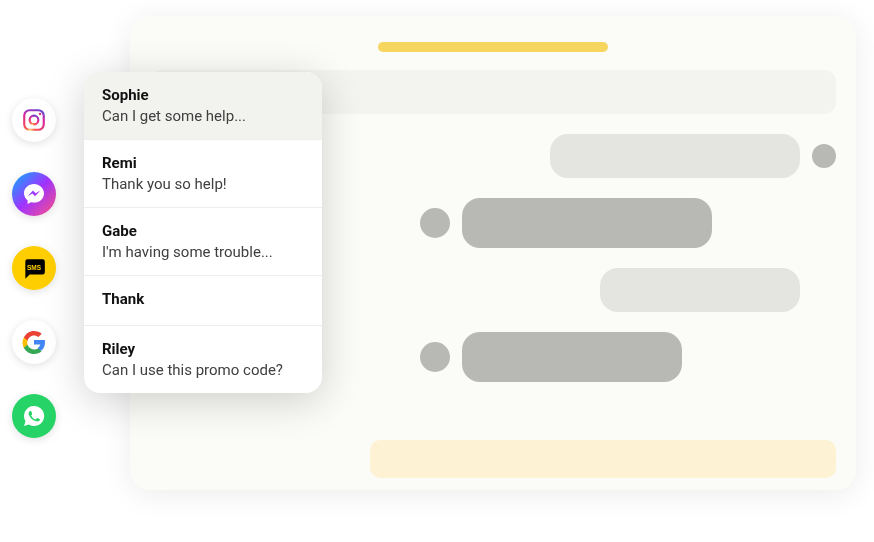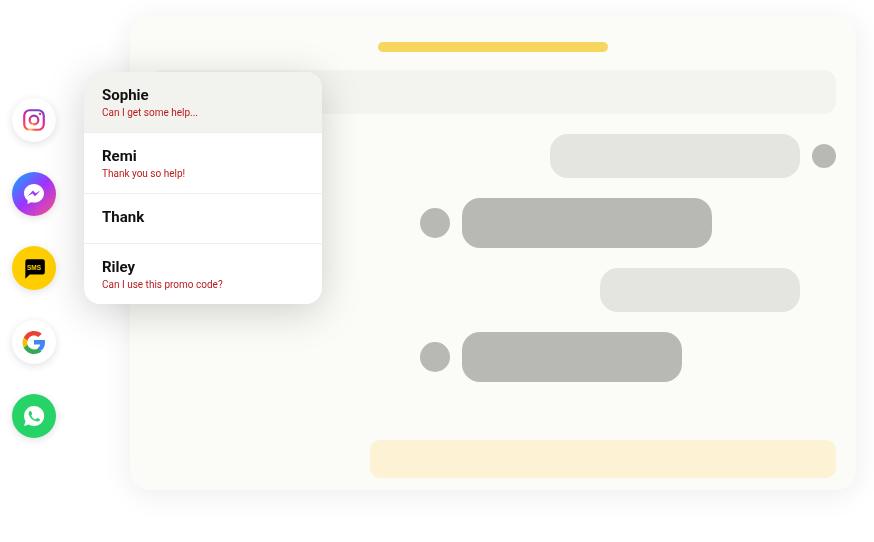--- a/index.html
+++ b/index.html
@@ -121,22 +121,22 @@
     .conv-item.active {
       background: #f2f2ef;
     }
     .conv-name {
       font-weight: 700;
       font-size: 15px;
       color: #111;
       margin-bottom: 3px;
     }
     .conv-preview {
-      font-size: 10px;
-      color: #b91c1c;
+      font-size: 15px;
+      color: #404040;
       white-space: nowrap;
       overflow: hidden;
       text-overflow: ellipsis;
     }
   </style>
 </head>
 <body>
 
 <div class="main-panel">
   <div class="header-row">
@@ -212,19 +212,23 @@
 <div class="conv-list">
   <div class="conv-item active">
     <div class="conv-name">Sophie</div>
     <div class="conv-preview">Can I get some help...</div>
   </div>
   <div class="conv-item">
     <div class="conv-name">Remi</div>
     <div class="conv-preview">Thank you so help!</div>
   </div>
   <div class="conv-item">
+    <div class="conv-name">Gabe</div>
+    <div class="conv-preview">I'm having some trouble...</div>
+  </div>
+  <div class="conv-item">
     <div class="conv-name">Thank</div>
   </div>
   <div class="conv-item">
     <div class="conv-name">Riley</div>
     <div class="conv-preview">Can I use this promo code?</div>
   </div>
 </div>
 
 </body></html>

